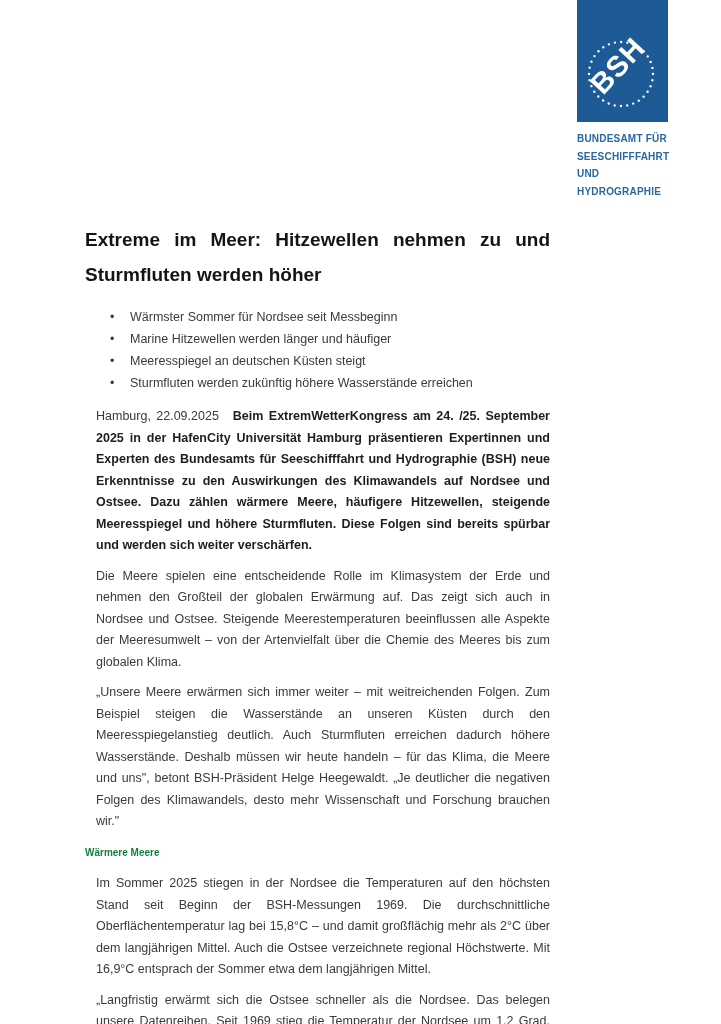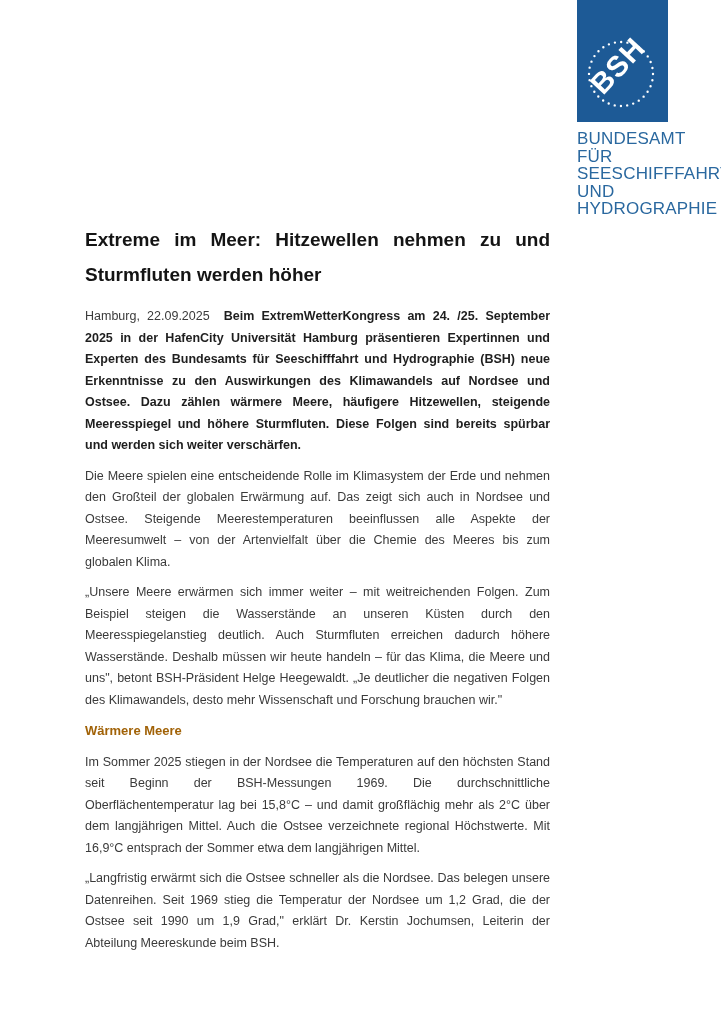--- a/index.html
+++ b/index.html
@@ -10,22 +10,22 @@
     background: #ffffff;
     font-family: "Liberation Sans", sans-serif;
     overflow: hidden;
   }
 
   
   .brand { position: absolute; left: 577px; top: 0; width: 130px; }
   .logo { display: block; width: 91px; height: 122px; }
   .wordmark {
     margin-top: 8px;
-    font-size: 17px;
-    font-weight: 400;
+    font-size: 10px;
+    font-weight: 700;
     line-height: 17.5px;
     letter-spacing: 0.2px;
     color: #2a689f;
   }
 
   
   .content {
     position: absolute;
     left: 85px;
     top: 214px;
@@ -50,30 +50,30 @@
     line-height: 22px;
     text-align: left;
   }
   .bullet-list li::before {
     content: "\2022";
     position: absolute;
     left: 25px;
     top: 0;
     color: #3a3a3a;
   }
-  .content p { margin: 0 0 9px 0; }
+  .content p { margin: 0 0 9px 11px; }
   .lead strong { font-weight: 700; color: #1e1e1e; }
   .lead .dateline { font-weight: 400; color: #3a3a3a; }
   .gap { display: inline-block; width: 14px; }
   .content h2 {
     margin: 4px 0 10px 0;
-    font-size: 13px;
+    font-size: 10px;
     line-height: 21.5px;
     font-weight: 700;
-    color: #a16207;
+    color: #15803d;
     text-align: left;
   }
 </style>
 </head>
 <body>
 
 <div class="page">
 
   <header class="brand">
     <svg class="logo" viewBox="0 0 91 122" aria-hidden="true">
@@ -85,20 +85,26 @@
       <div>BUNDESAMT FÜR</div>
       <div>SEESCHIFFFAHRT</div>
       <div>UND</div>
       <div>HYDROGRAPHIE</div>
     </div>
   </header>
 
   <main class="content">
     <h1>Extreme im Meer: Hitzewellen nehmen zu und Sturmfluten werden höher</h1>
 
+    <ul class="bullet-list">
+      <li>Wärmster Sommer für Nordsee seit Messbeginn</li>
+      <li>Marine Hitzewellen werden länger und häufiger</li>
+      <li>Meeresspiegel an deutschen Küsten steigt</li>
+      <li>Sturmfluten werden zukünftig höhere Wasserstände erreichen</li>
+    </ul>
 
     <p class="lead"><span class="dateline">Hamburg, 22.09.2025</span><span class="gap"></span><strong>Beim ExtremWetterKongress am 24. /25. September 2025 in der HafenCity Universität Hamburg präsentieren Expertinnen und Experten des Bundesamts für Seeschifffahrt und Hydrographie (BSH) neue Erkenntnisse zu den Auswirkungen des Klimawandels auf Nordsee und Ostsee. Dazu zählen wärmere Meere, häufigere Hitzewellen, steigende Meeresspiegel und höhere Sturmfluten. Diese Folgen sind bereits spürbar und werden sich weiter verschärfen.</strong></p>
 
     <p>Die Meere spielen eine entscheidende Rolle im Klimasystem der Erde und nehmen den Großteil der globalen Erwärmung auf. Das zeigt sich auch in Nordsee und Ostsee. Steigende Meerestemperaturen beeinflussen alle Aspekte der Meeresumwelt – von der Artenvielfalt über die Chemie des Meeres bis zum globalen Klima.</p>
 
     <p>„Unsere Meere erwärmen sich immer weiter – mit weitreichenden Folgen. Zum Beispiel steigen die Wasserstände an unseren Küsten durch den Meeresspiegelanstieg deutlich. Auch Sturmfluten erreichen dadurch höhere Wasserstände. Deshalb müssen wir heute handeln – für das Klima, die Meere und uns", betont BSH-Präsident Helge Heegewaldt. „Je deutlicher die negativen Folgen des Klimawandels, desto mehr Wissenschaft und Forschung brauchen wir."</p>
 
     <h2>Wärmere Meere</h2>
 
     <p>Im Sommer 2025 stiegen in der Nordsee die Temperaturen auf den höchsten Stand seit Beginn der BSH-Messungen 1969. Die durchschnittliche Oberflächentemperatur lag bei 15,8°C – und damit großflächig mehr als 2°C über dem langjährigen Mittel. Auch die Ostsee verzeichnete regional Höchstwerte. Mit 16,9°C entsprach der Sommer etwa dem langjährigen Mittel.</p>

